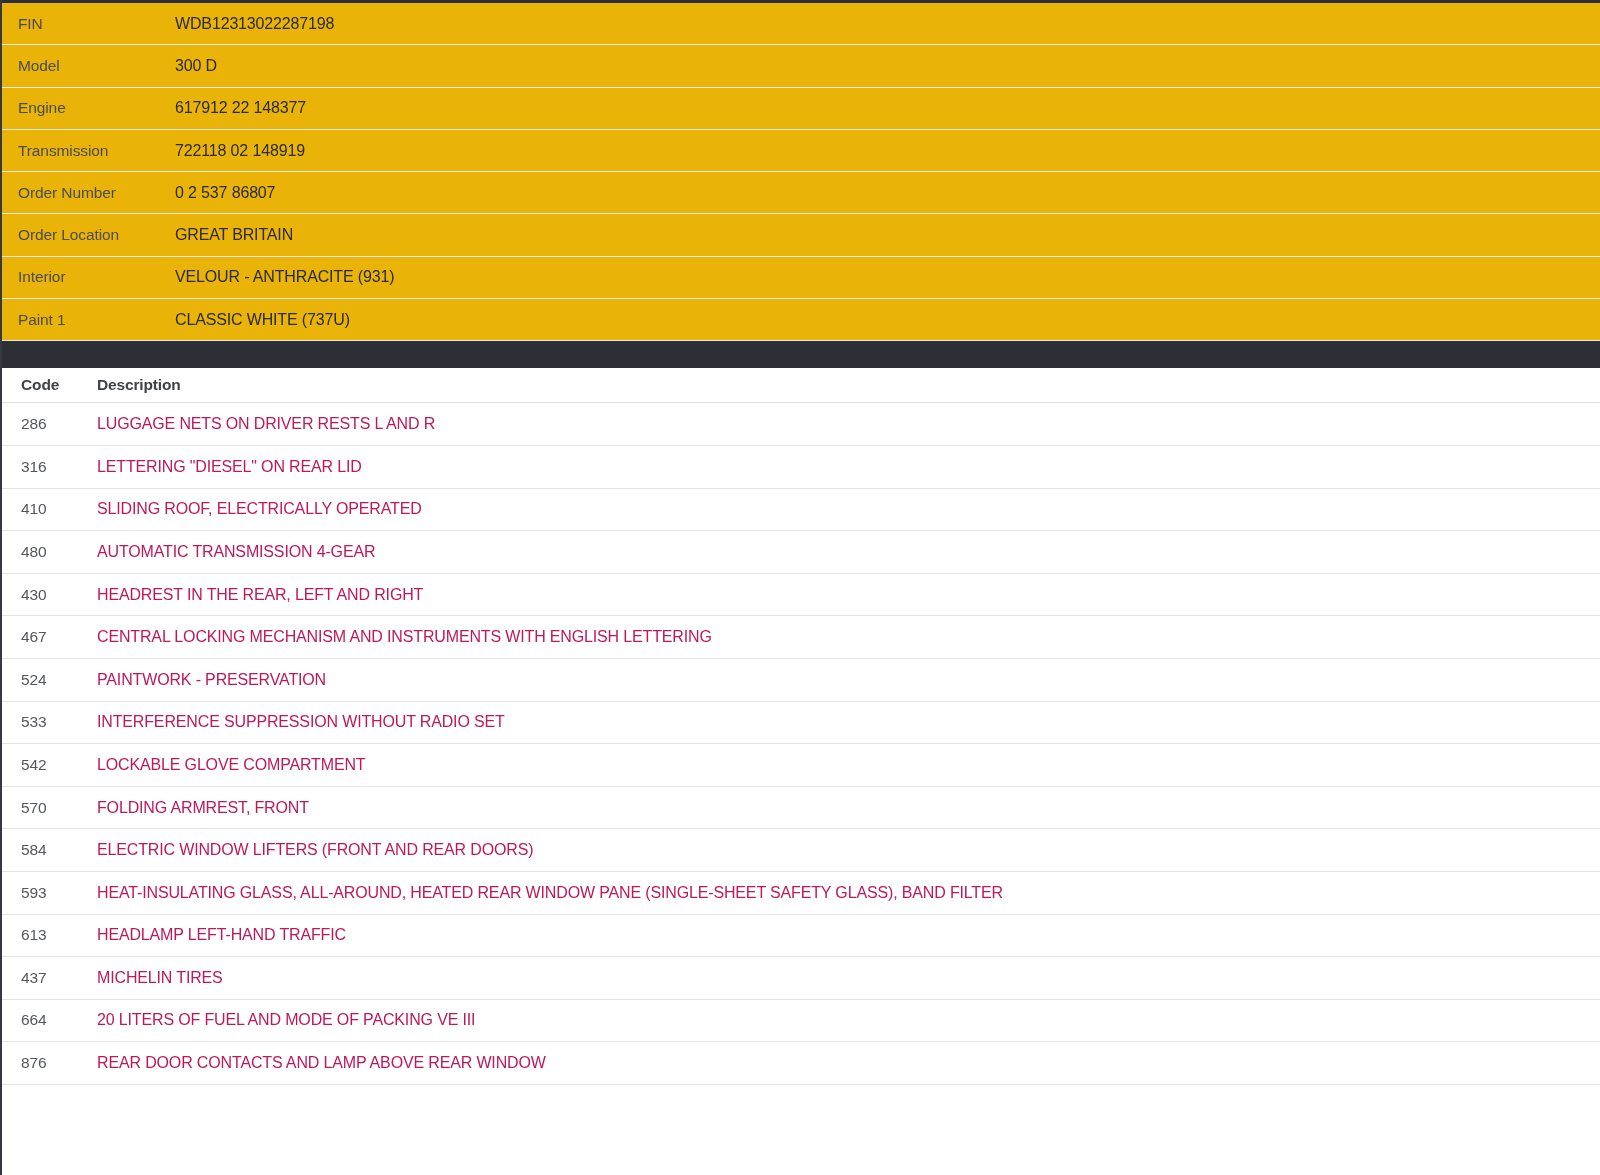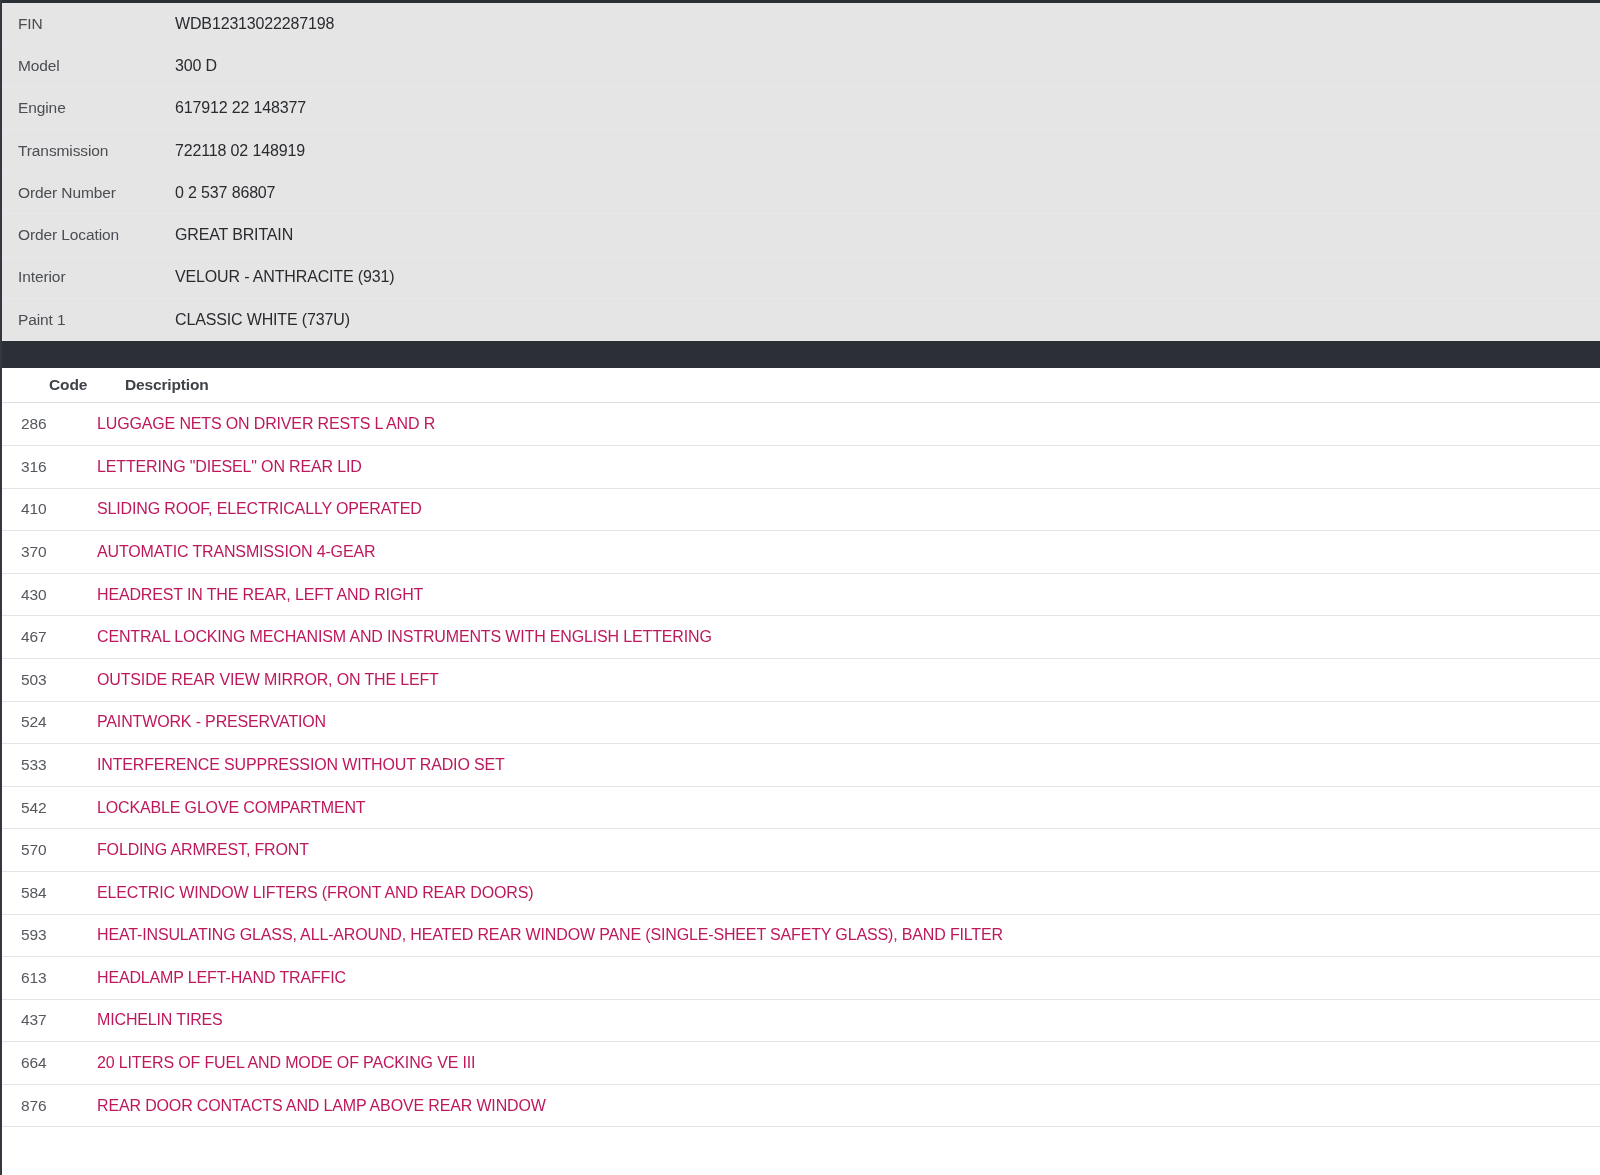--- a/index.html
+++ b/index.html
@@ -13,39 +13,39 @@
     position:absolute; left:0; top:0;
     width:2px; height:1175px;
     background:#35383e; z-index:5;
   }
   .top-strip { height:3px; background:#2c2f36; }
 
   
   .vrow {
     display:flex; align-items:center;
     height:41.3px; border-bottom:1px solid #e7e8ea;
-    background:#e5e5e5;
+    background:#eab308;
   }
   .vlabel {
     width:157px; padding-left:18px;
     font-size:15.5px; color:#4a4d52; letter-spacing:-0.1px;
   }
   .vvalue {
     font-size:16px; color:#292b2f; letter-spacing:-0.15px;text-align:right;
   }
 
   .section-divider { height:27px; background:#2c2f36; }
 
   
   .crow {
     display:flex; align-items:center;
     height:41.6px; border-bottom:1px solid #e3e5e7;
     background:#ffffff;
   }
-  .crow.header { height:34px; border-bottom:1px solid #dcdee1;padding-left:28px; }
+  .crow.header { height:34px; border-bottom:1px solid #dcdee1; }
   .ccode {
     width:76px; padding-left:21px;
     font-size:15.5px; color:#54575c; letter-spacing:-0.1px;
   }
   .cdesc {
     font-size:16px; color:#be185d; letter-spacing:-0.15px;
   }
   .hdr { font-weight:700; color:#3f4247; font-size:15.5px; }
 </style>
 </head>
@@ -115,38 +115,34 @@
         <div class="ccode">316</div>
         <div class="cdesc">LETTERING "DIESEL" ON REAR LID</div>
       </div>
 
       <div class="crow">
         <div class="ccode">410</div>
         <div class="cdesc">SLIDING ROOF, ELECTRICALLY OPERATED</div>
       </div>
 
       <div class="crow">
-        <div class="ccode">370</div>
+        <div class="ccode">480</div>
         <div class="cdesc">AUTOMATIC TRANSMISSION 4-GEAR</div>
       </div>
 
       <div class="crow">
         <div class="ccode">430</div>
         <div class="cdesc">HEADREST IN THE REAR, LEFT AND RIGHT</div>
       </div>
 
       <div class="crow">
         <div class="ccode">467</div>
         <div class="cdesc">CENTRAL LOCKING MECHANISM AND INSTRUMENTS WITH ENGLISH LETTERING</div>
       </div>
 
-      <div class="crow">
-        <div class="ccode">503</div>
-        <div class="cdesc">OUTSIDE REAR VIEW MIRROR, ON THE LEFT</div>
-      </div>
 
       <div class="crow">
         <div class="ccode">524</div>
         <div class="cdesc">PAINTWORK - PRESERVATION</div>
       </div>
 
       <div class="crow">
         <div class="ccode">533</div>
         <div class="cdesc">INTERFERENCE SUPPRESSION WITHOUT RADIO SET</div>
       </div>

